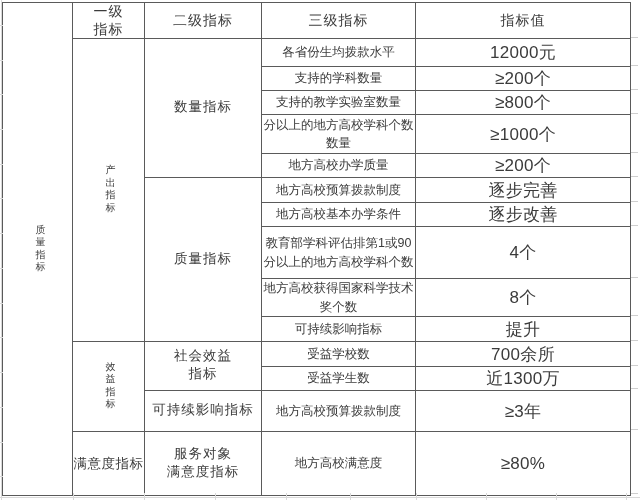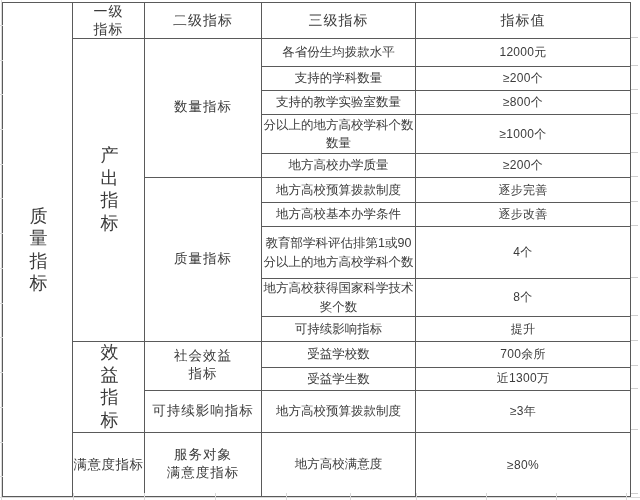--- a/index.html
+++ b/index.html
@@ -33,33 +33,33 @@
     overflow:hidden;
   }
   td.rowhdr{border-left:1px solid #c9c9c9;}
   td.hd{font-size:14px;letter-spacing:1px;white-space:pre-line;line-height:1.25;}
   td.l1, td.l2{font-size:13.5px;letter-spacing:1px;font-family:Liberation Mono, monospace;}
   td.l2{white-space:pre-line;line-height:1.3;}
   td.l1h{font-size:13.5px;letter-spacing:0.5px;}
   .vstack{
     display:inline-block;
     width:16px;
-    font-size:18px;
+    font-size:10px;
     line-height:1.25;
     word-break:break-all;
-    text-align:left;
+    text-align:right;
   }
   td.ind{
     text-align:left;
     font-size:12.5px;
     padding:2px 2px 2px 6px;
     white-space:pre-line;
     line-height:1.45;
   }
-  td.val{font-size:12px;letter-spacing:0.3px;}
+  td.val{font-size:17px;letter-spacing:0.3px;}
 </style>
 </head>
 <body>
 
 <div class="canvas">
   <div class="grid vfull" style="left:1px"></div>
 
   <table class="perf">
     <colgroup>
       <col style="width:70px">

